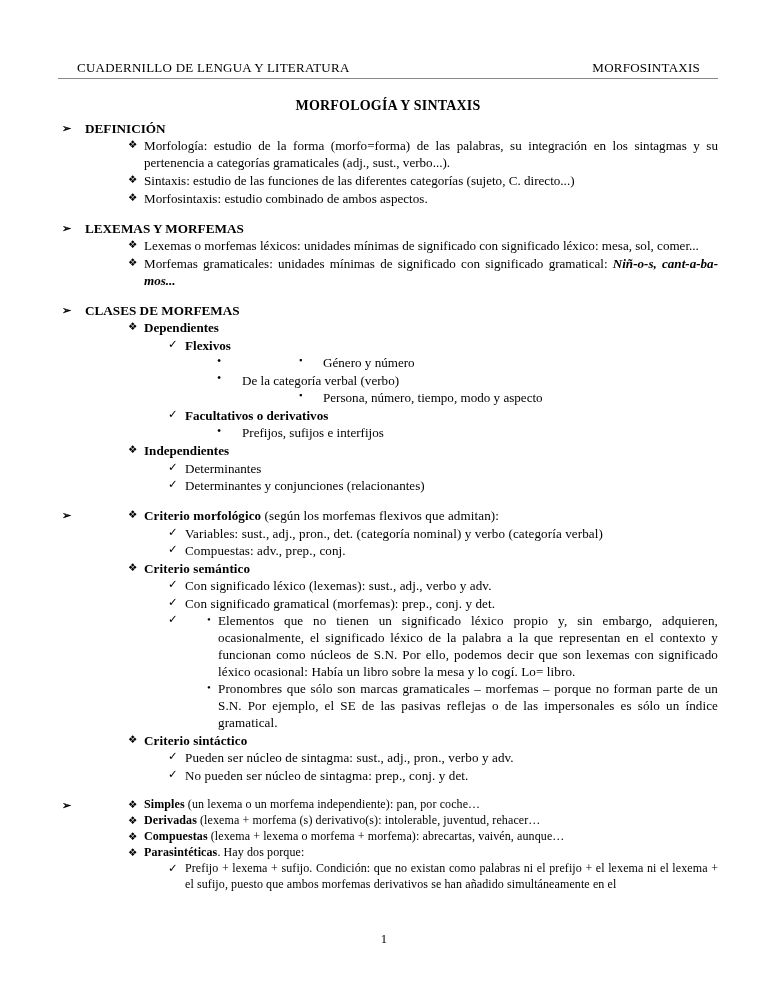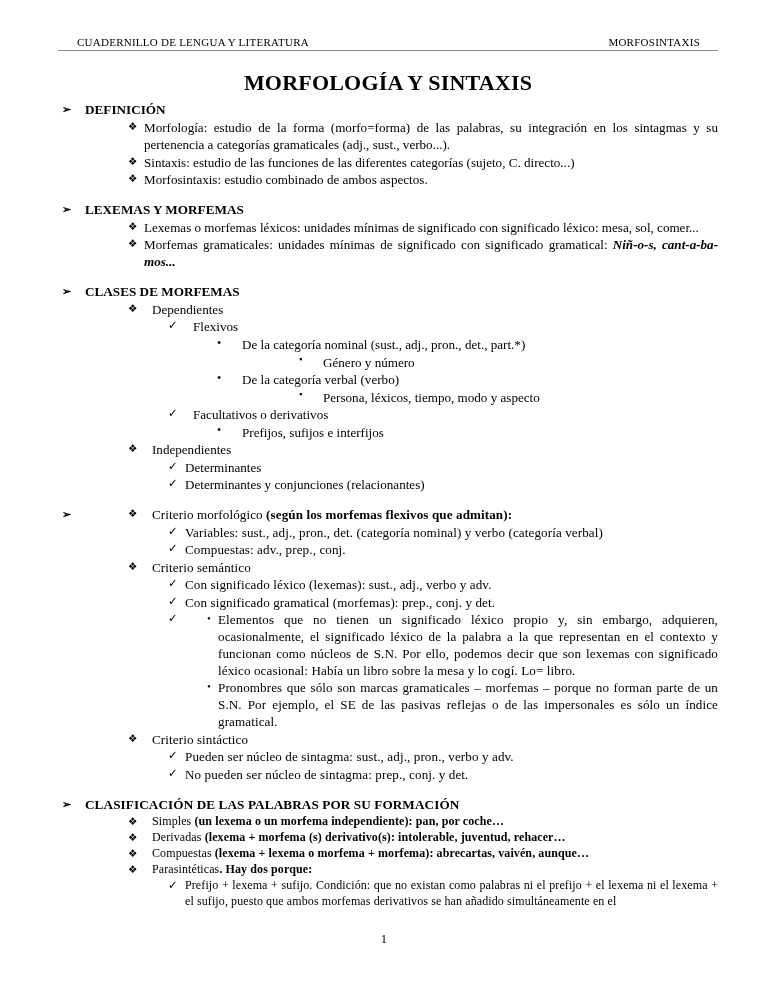--- a/index.html
+++ b/index.html
@@ -23,36 +23,37 @@
     height: 994px;
     box-sizing: border-box;
     padding: 36px 50px 0 58px;
   }
 
   
   .running-header {
     display: flex;
     justify-content: space-between;
     align-items: flex-end;
-    font-size: 11px;
+    font-size: 13px;
     letter-spacing: 0.25px;
     font-variant: small-caps;
     text-transform: uppercase;
     padding: 0 18px 2px 19px;
     border-bottom: 1px solid #8a8a8a;
     margin-bottom: 19px;
+    margin-top: 24px;
   }
   .running-header .hdr-left,
   .running-header .hdr-right { white-space: nowrap; }
 
   
   .doc-title {
     text-align: center;
     font-weight: bold;
-    font-size: 22px;
+    font-size: 14px;
     letter-spacing: 0.2px;
     margin: 0 0 5px 0;
     line-height: 1.2;
   }
 
   
   ul.lvl {
     list-style: none;
     margin: 0;
     padding: 0;
@@ -124,23 +125,23 @@
   
   .l5 { font-size: 13.1px; }
   .l5 > li.item {
     padding-left: 24px;
     margin-left: 57px;
     margin-top: 0.5px;
   }
   .l5 > li.item > .bullet { font-size: 9px; top: 0.5px; }
 
   
-  .b { font-weight: normal; margin-left: 8px; }
+  .b { font-weight: bold; }
   .bi { font-weight: bold; font-style: italic; }
-  .n { font-weight: bold; }
+  .n { font-weight: normal; }
   .justify { text-align: justify; }
   .title-lg { font-size: 14.2px; letter-spacing: 0.1px; }
   .small-sec { font-size: 12.0px; }
   .small-sec .l3 { font-size: 12.0px; }
 
   
   .page-number {
     position: absolute;
     left: 0;
     right: 0;
@@ -216,37 +217,36 @@
               <ul class="lvl l3">
                 <li class="item">
                   <span class="bullet">✓</span>
                   <span class="body">
                     <span class="b">Flexivos</span>
 
                     <ul class="lvl l4">
                       <li class="item">
                         <span class="bullet">•</span>
                         <span class="body">
-                          <span>De la categoría nominal (sust., adj., pron., det., part.*)</span>
                           <ul class="lvl l5">
                             <li class="item">
                               <span class="bullet">▪</span>
                               <span class="body">Género y número</span>
                             </li>
                           </ul>
                         </span>
                       </li>
                       <li class="item">
                         <span class="bullet">•</span>
                         <span class="body">
                           <span>De la categoría verbal (verbo)</span>
                           <ul class="lvl l5">
                             <li class="item">
                               <span class="bullet">▪</span>
-                              <span class="body">Persona,  léxicos, tiempo, modo y aspecto</span>
+                              <span class="body">Persona,  número, tiempo, modo y aspecto</span>
                             </li>
                           </ul>
                         </span>
                       </li>
                     </ul>
                   </span>
                 </li>
 
                 <li class="item">
                   <span class="bullet">✓</span>
@@ -355,21 +355,20 @@
               </ul>
             </span>
           </li>
         </ul>
       </span>
     </li>
 
     <li class="item title-lg">
       <span class="bullet">➢</span>
       <span class="body">
-        <span>CLASIFICACIÓN DE LAS PALABRAS POR SU FORMACIÓN</span>
 
         <ul class="lvl l2 small-sec">
           <li class="item">
             <span class="bullet">❖</span>
             <span class="body"><span class="b">Simples</span><span class="n"> (un lexema o un morfema independiente): pan, por coche…</span></span>
           </li>
           <li class="item">
             <span class="bullet">❖</span>
             <span class="body"><span class="b">Derivadas</span><span class="n"> (lexema + morfema (s) derivativo(s): intolerable, juventud, rehacer…</span></span>
           </li>

